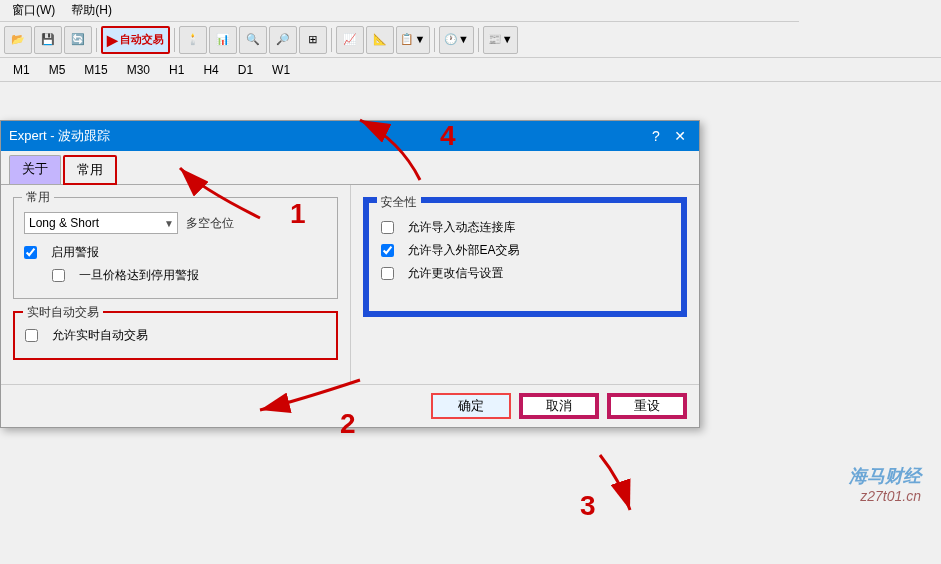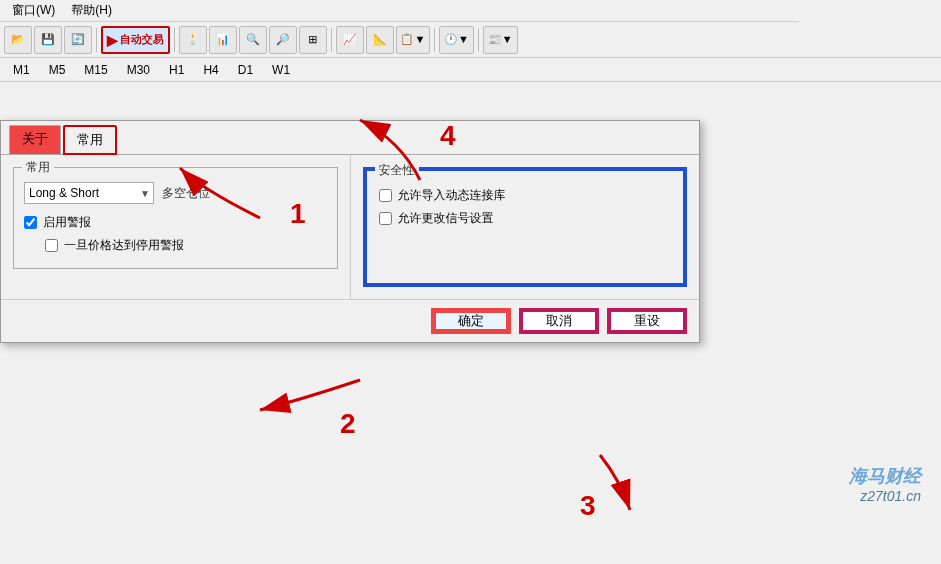--- a/index.html
+++ b/index.html
@@ -146,21 +146,21 @@
       display: flex;
       background: #f0f0f0;
       padding: 4px 8px 0;
       border-bottom: 1px solid #aaa;
       gap: 2px;
     }
     .dialog-tab {
       padding: 4px 12px;
       border: 1px solid #aaa;
       border-bottom: none;
-      background: #ef4444;
+      background: #c4b5fd;
       cursor: pointer;
       font-size: 13px;
       border-radius: 2px 2px 0 0;
     }
     .dialog-tab.active {
       background: #f0f0f0;
       border-bottom: 1px solid #f0f0f0;
       margin-bottom: -1px;
       font-weight: normal;
       border: 2px solid #c00;
@@ -205,21 +205,21 @@
 
     
     .dropdown-row {
       display: flex;
       align-items: center;
       gap: 8px;
       margin-bottom: 10px;
       margin-top: 6px;
     }
     .dropdown-select {
-      width: 130px;
+      width: 154px;
       height: 22px;
       border: 1px solid #aaa;
       background: white;
       font-size: 12px;
       padding: 0 4px;
       cursor: pointer;
       appearance: none;
       -webkit-appearance: none;
       position: relative;
     }
@@ -239,41 +239,41 @@
     .dropdown-label {
       font-size: 12px;
       color: #333;
       text-align: center;
     }
 
     
     .checkbox-row {
       display: flex;
       align-items: center;
-      gap: 6px;
+      gap: 14px;
       margin: 6px 0;
       font-size: 12px;
     }
     .checkbox-row input[type="checkbox"] {
       width: 13px;
       height: 13px;
       cursor: pointer;
     }
     .checkbox-row.indented {
-      margin-left: 21px;
+      margin-left: 28px;
     }
 
     
     .section-group.highlighted {
       border: 2px solid #c00;
     }
 
     
     .security-section {
-      border: 4px solid #1d4ed8;
+      border: 6px solid #1d4ed8;
       padding: 10px 12px;
       min-height: 120px;
       position: relative;
     }
     .security-label {
       position: absolute;
       top: -9px;
       left: 8px;
       background: #f0f0f0;
       padding: 0 4px;
@@ -296,21 +296,21 @@
       border: 4px solid #be185d;
       background: white;
       cursor: pointer;
       font-size: 13px;
       display: flex;
       align-items: center;
       justify-content: center;
     }
     .footer-btn.primary {
       background: #e8f4ff;
-      border: 5px solid #ef4444;
+      border: 2px solid #ef4444;
       color: #000;
     }
 
     
     .annotation-num {
       position: absolute;
       color: #c00;
       font-size: 28px;
       font-weight: bold;
       pointer-events: none;
@@ -326,21 +326,21 @@
       text-align: right;
       font-style: italic;
     }
     .watermark-top {
       font-size: 18px;
       font-weight: bold;
       color: #3388cc;
     }
     .watermark-bottom {
       font-size: 14px;
-      color: #0c4a6e;
+      color: #7f1d1d;
     }
 
     
     .red-arrow-svg {
       position: absolute;
       pointer-events: none;
     }
   </style>
 </head>
 <body>
@@ -410,20 +410,27 @@
   <div class="tab-item">M15</div>
   <div class="tab-item">M30</div>
   <div class="tab-item">H1</div>
   <div class="tab-item">H4</div>
   <div class="tab-item">D1</div>
   <div class="tab-item">W1</div>
 </div>
 
 <div class="dialog">
 
+  <div class="dialog-titlebar">
+    <span class="dialog-title">Expert - 波动跟踪</span>
+    <div class="dialog-controls">
+      <button class="dialog-ctrl-btn">?</button>
+      <button class="dialog-ctrl-btn close-btn">✕</button>
+    </div>
+  </div>
 
   <div class="dialog-tabs">
     <div class="dialog-tab">
       <span>关于</span>
     </div>
     <div class="dialog-tab active" style="border:2px solid #c00;">
       <span>常用</span>
     </div>
   </div>
 
@@ -450,32 +457,43 @@
           <input type="checkbox" id="enable_alert" checked="" style="">
           <label for="enable_alert">启用警报</label>
         </div>
 
         <div class="checkbox-row indented">
           <input type="checkbox" id="stop_on_price" style="">
           <label for="stop_on_price">一旦价格达到停用警报</label>
         </div>
       </div>
 
+      <div class="section-group highlighted">
+        <span class="section-label">实时自动交易</span>
+        <div class="checkbox-row">
+          <input type="checkbox" id="allow_realtime" style="">
+          <label for="allow_realtime">允许实时自动交易</label>
+        </div>
+      </div>
     </div>
 
     <div class="dialog-right">
 
       <div class="security-section">
         <span class="security-label">安全性</span>
 
         <div class="checkbox-row">
           <input type="checkbox" id="allow_dll" style="">
           <label for="allow_dll">允许导入动态连接库</label>
         </div>
 
+        <div class="checkbox-row">
+          <input type="checkbox" id="allow_external_ea" checked="" style="">
+          <label for="allow_external_ea">允许导入外部EA交易</label>
+        </div>
 
         <div class="checkbox-row">
           <input type="checkbox" id="allow_signal_change" style="">
           <label for="allow_signal_change">允许更改信号设置</label>
         </div>
       </div>
     </div>
   </div>
 
   <div class="dialog-footer">

